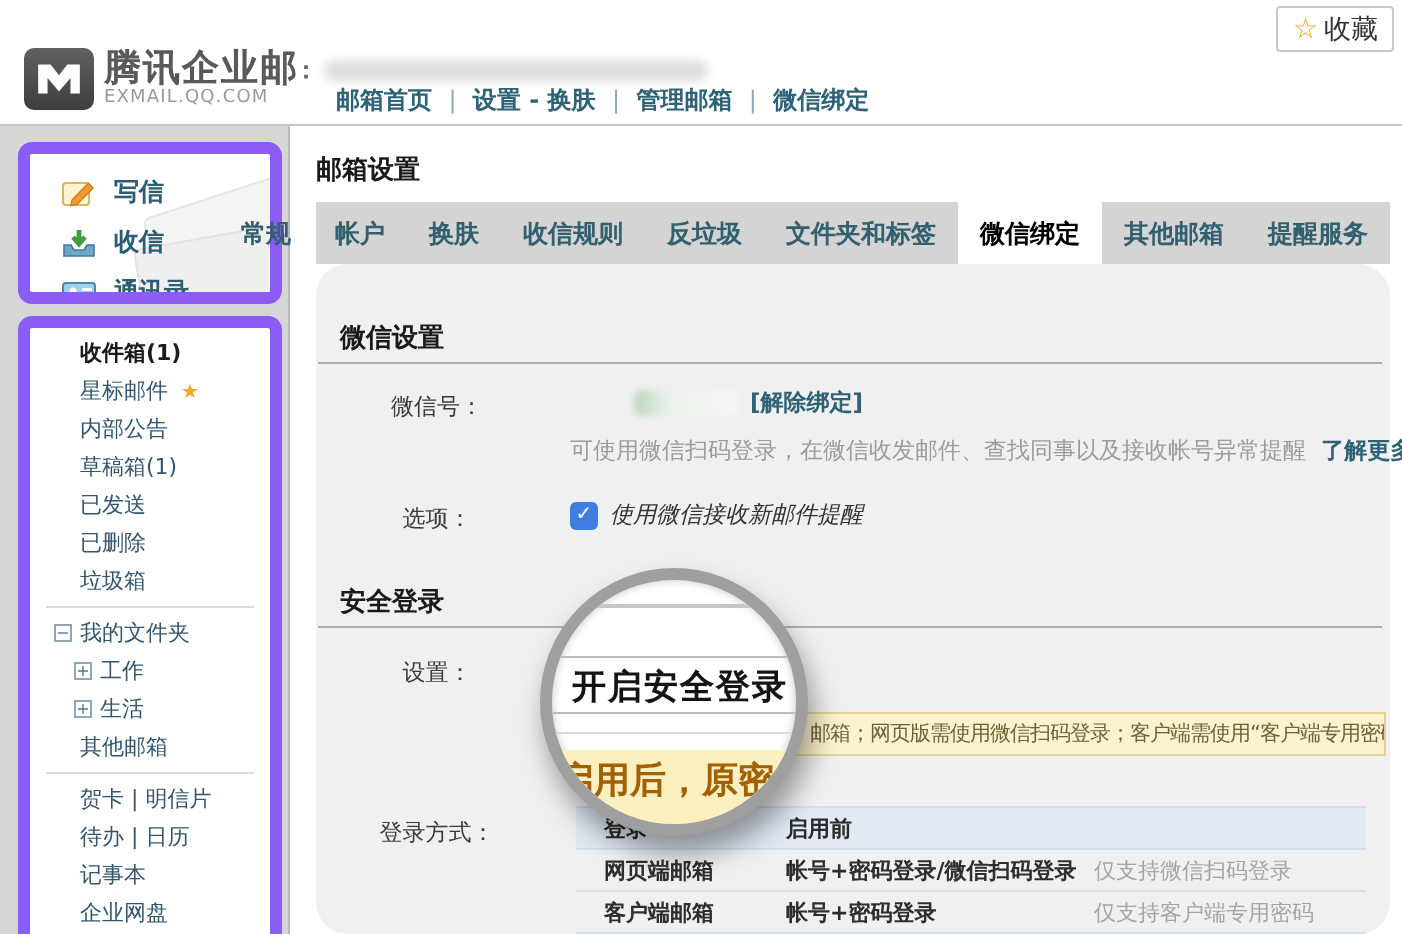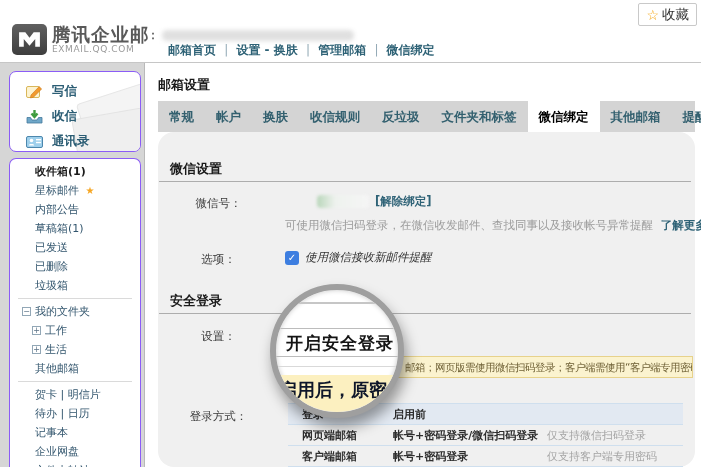--- a/index.html
+++ b/index.html
@@ -25,21 +25,21 @@
              display:flex; align-items:center; gap:3px; font-size:13.5px; color:#333; cursor:pointer; }
   .fav-star { color:#f5a40f; font-size:14px; line-height:14px; }
 
   
   .workspace { position:absolute; left:0; top:62px; width:701px; height:405px;
                border-top:1px solid #c6c6c6; display:flex; background:#fff; }
 
   
   .sidebar { width:145px; background:#d6d6d6; border-right:1px solid #b9b9b9;
              padding:8px 3px 0 9px; display:flex; flex-direction:column; }
-  .side-box { background:#fff; border:1px solid #8b5cf6; border-radius:7px; }
+  .side-box { background:#fff; border:6px solid #8b5cf6; border-radius:7px; }
   .actions-box { height:81px; padding-top:7px; margin-bottom:6px; position:relative; overflow:hidden; }
   .env-deco { position:absolute; right:-28px; top:18px; width:85px; height:60px; background:#f4f4f4;
               border:1px solid #e6e6e6; transform:rotate(-18deg); border-radius:4px; }
   .env-deco2 { position:absolute; right:-20px; top:40px; width:85px; height:50px; background:#efefef;
                border:1px solid #e3e3e3; transform:rotate(-10deg); border-radius:4px; }
   .action-item { position:relative; display:flex; align-items:center; gap:9px; height:25px;
                  padding-left:16px; font-size:12.5px; font-weight:bold; color:#2b5d74; cursor:pointer; }
   .folders-box { flex:1; border-radius:7px 7px 0 0; border-bottom:none; padding-top:3px; overflow:hidden; }
   .side-item { height:19px; line-height:19px; padding-left:25px; font-size:11px; color:#33566e;
                white-space:nowrap; cursor:pointer; }
@@ -48,21 +48,21 @@
   .side-divider { border-top:1px solid #dadada; margin:3px 8px; }
   .tree-row { display:flex; align-items:center; gap:4px; height:19px; font-size:11px; color:#33566e; cursor:pointer; }
   .tree-parent { padding-left:12px; }
   .tree-child { padding-left:22px; }
   .toggle { width:9px; height:9px; border:1px solid #92a7b6; background:#fff; color:#5b7286;
             font-size:8px; line-height:7px; text-align:center; flex:none; }
 
   
   .main { flex:1; position:relative; background:#fff; }
   .main-title { position:absolute; left:13px; top:13px; font-size:13px; font-weight:bold; color:#1a1a1a; }
-  .tab-bar { position:absolute; left:13px; right:6px; top:38px; height:31px; background:#d4d4d4; display:flex; }
+  .tab-bar { position:absolute; left:13px; right:6px; top:38px; height:31px; background:#d4d4d4; display:flex;justify-content:flex-end; }
   .tab { padding:0 11px; line-height:31px; font-size:12.5px; font-weight:bold; color:#33606f;
          white-space:nowrap; cursor:pointer; }
   .tab.active { background:#fff; color:#000; }
   .content { position:absolute; left:13px; right:6px; top:69px; bottom:0; background:#f0f0f0;border-radius:16px; }
 
   .section-title { position:absolute; left:12px; font-size:13px; font-weight:bold; color:#1a1a1a; }
   .sec-line { position:absolute; left:1px; right:4px; height:1px; background:#adadad; }
   .form-label { position:absolute; left:0; width:121px; text-align:center; font-size:11.5px; color:#3a3a3a; }
 
   .wechat-value { position:absolute; left:127px; top:62px; display:flex; align-items:center; gap:6px;padding-left:32px; }
@@ -95,21 +95,21 @@
                box-shadow:3px 9px 14px rgba(0,0,0,.38), inset 0 0 5px rgba(0,0,0,.22);
                overflow:hidden; z-index:6; }
   .mag-line { position:absolute; left:-4px; right:-4px; background:#c6c6c6; }
   .mag-l1 { top:12px; height:2px; }
   .mag-btn-top { top:38px; height:1px; background:#bcbcbc; }
   .mag-btn-bottom { top:66px; height:1px; background:#bcbcbc; }
   .mag-l2 { top:76px; height:1px; background:#d9d9d9; }
   .mag-btn-text { position:absolute; left:10px; top:42px; font-size:17px; font-weight:bold; color:#141414;
                   letter-spacing:1px; white-space:nowrap; cursor:pointer; }
   .mag-yellow { position:absolute; left:0; right:0; top:85px; bottom:0; background:#fcf0c0; }
-  .mag-orange { position:absolute; left:3px; top:3px; font-size:18px; font-weight:bold; color:#0f172a; white-space:nowrap; }
+  .mag-orange { position:absolute; left:3px; top:3px; font-size:18px; font-weight:bold; color:#a16207; white-space:nowrap; }
 </style>
 </head>
 <body>
 
 <div class="screen">
 
   <div class="top-header">
     <div class="logo">
       <div class="logo-mark">
         <svg width="25" height="21" viewBox="0 0 24 20">

